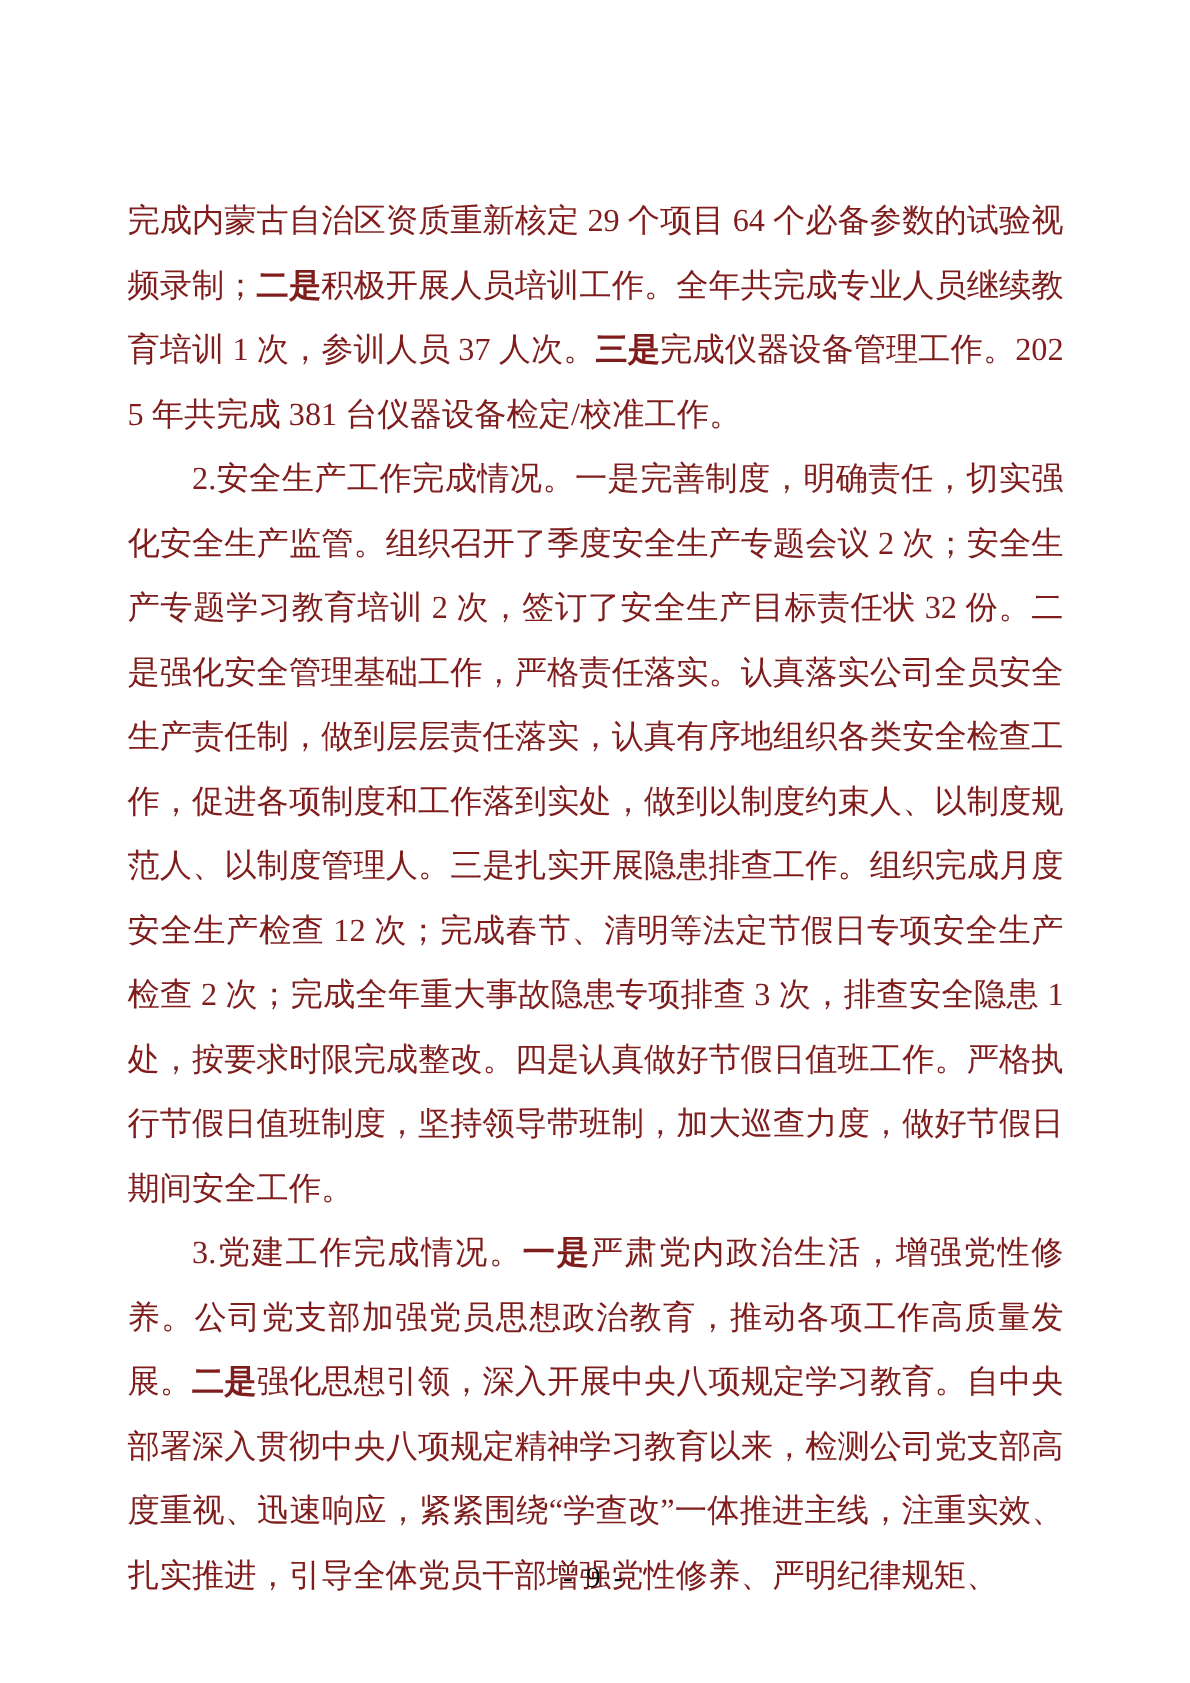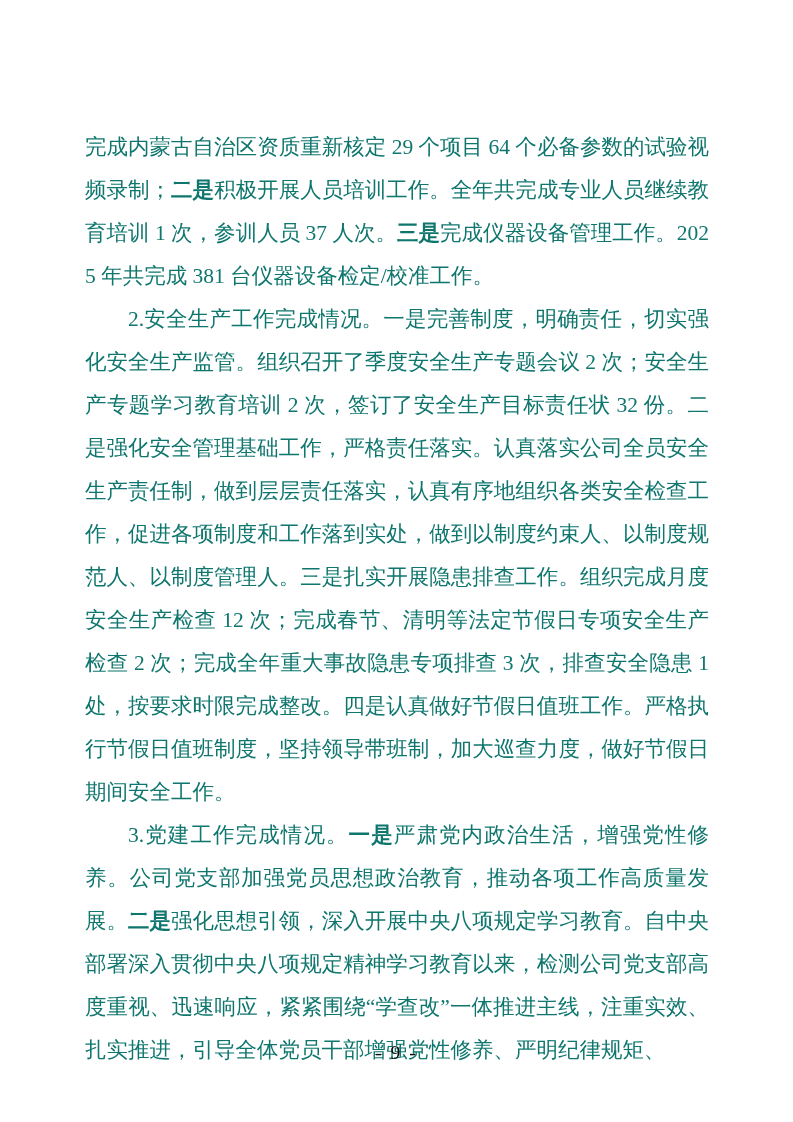--- a/index.html
+++ b/index.html
@@ -21,21 +21,21 @@
     left: 85px;
     top: 126px;
     width: 624px;
   }
   .para {
     margin: 0;
     font-size: 21.5px;
     line-height: 43px;
     text-align: justify;
     text-justify: inter-ideograph;
-    color: #0f766e;
+    color: #7f1d1d;
     word-break: break-all;
   }
   .para.indent {
     text-indent: 43px;
   }
   .seg-bold {
     font-weight: bold;
   }
   .page-number {
     position: absolute;

